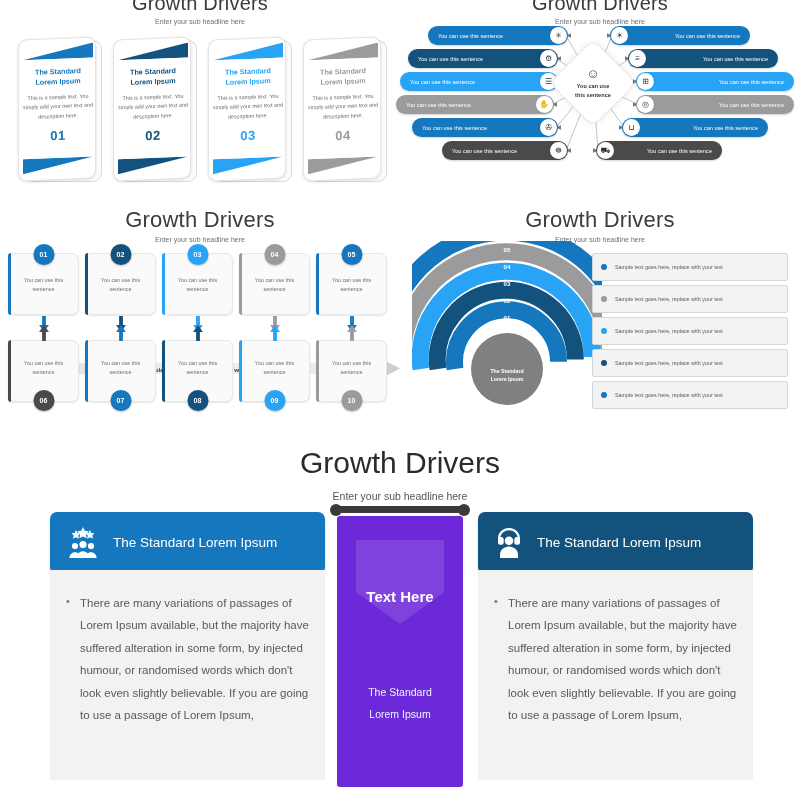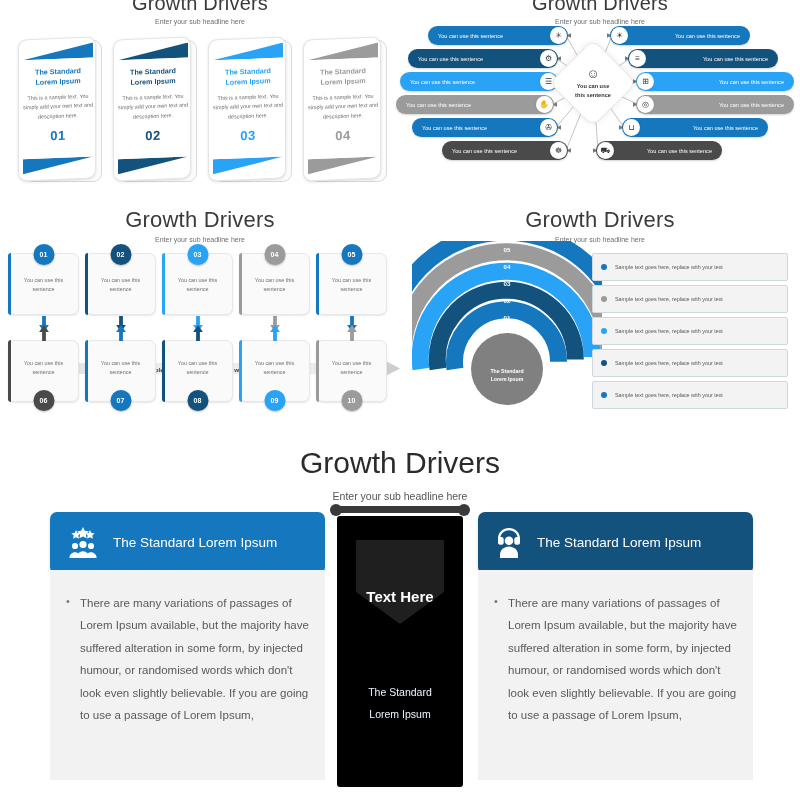--- a/index.html
+++ b/index.html
@@ -469,21 +469,21 @@
           <ul>
               <li>There are many variations of passages of Lorem Ipsum available, but the majority have suffered alteration in some form, by injected humour, or randomised words which don't look even slightly believable. If you are going to use a passage of Lorem Ipsum,</li>
             </ul>
         </div>
       </div>
 
       <div class="center">
         <div class="bar"></div>
         <div class="knob l"></div>
         <div class="knob r"></div>
-        <div class="panel" style="background: #000000; text-decoration: underline;">
+        <div class="panel" style="background: #6d28d9; text-decoration: underline;">
           <div class="shield"></div>
           <div class="th">Text Here</div>
           <div class="sub">
             <div>The Standard</div>
             <div>Lorem Ipsum</div>
           </div>
         </div>
       </div>
 
       <div class="col right">

